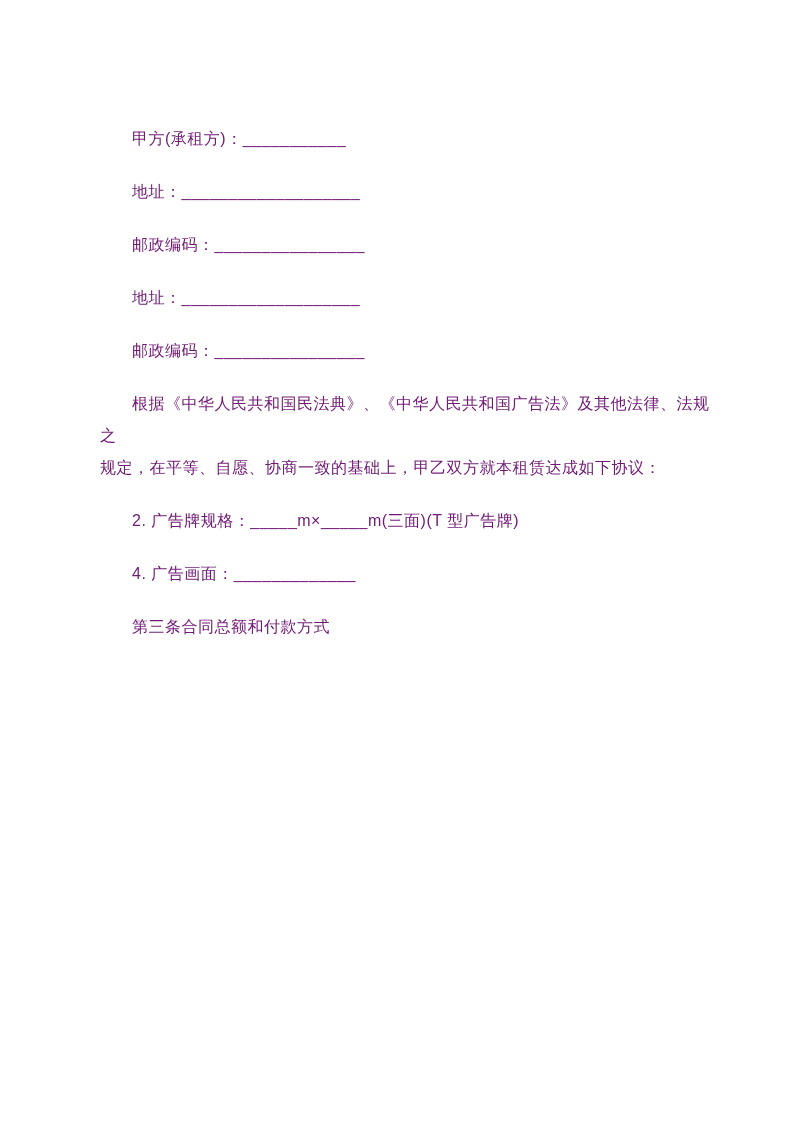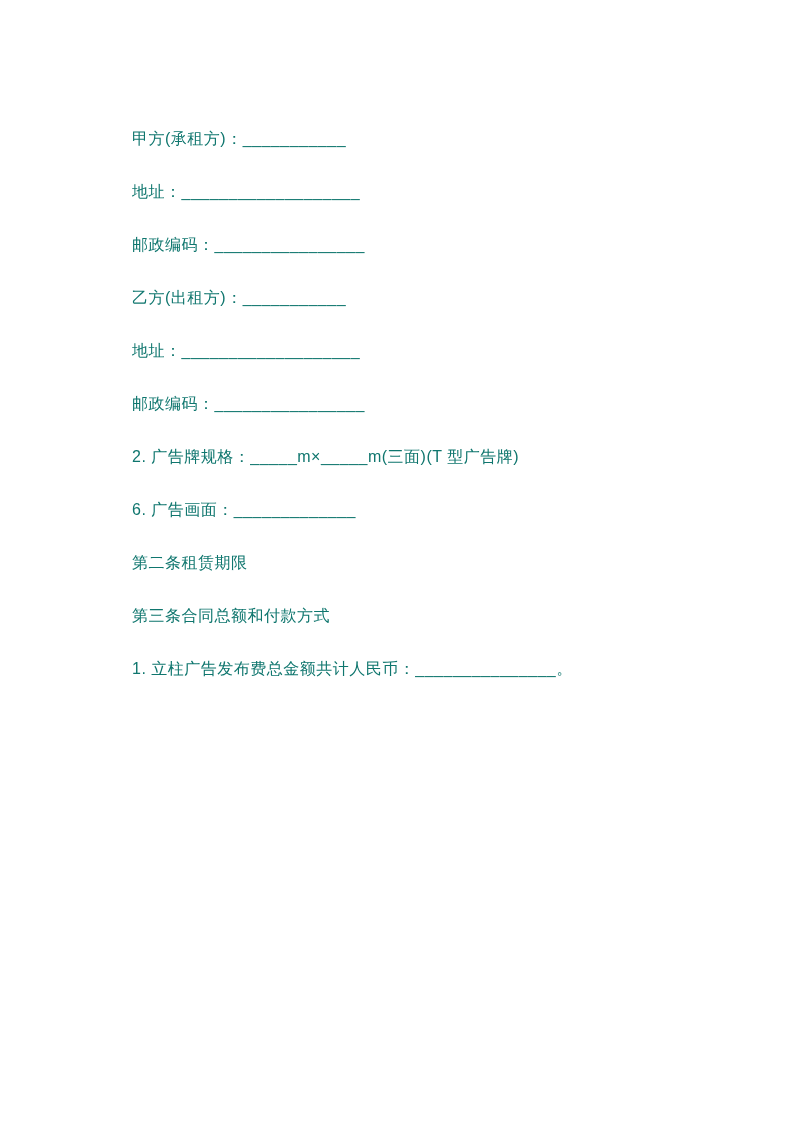--- a/index.html
+++ b/index.html
@@ -12,41 +12,40 @@
     height: 1122px;
     position: relative;
     overflow: hidden;
     font-family: "Liberation Sans", sans-serif;
   }
   .doc-page {
     box-sizing: border-box;
     width: 793px;
     height: 1122px;
     background: #ffffff;
-    color: #0f766e;
+    color: #701a75;
     padding: 123px 74px 0 100px;
   }
   .para {
     margin: 0 0 21px 0;
     font-size: 16px;
     line-height: 32px;
     text-indent: 2em;
     white-space: pre-line;
     letter-spacing: 0.5px;
     word-break: break-all;
   }
 </style>
 </head>
 <body>
 
 <div class="doc-page">
   <p class="para">甲方(承租方)：___________</p>
   <p class="para">地址：___________________</p>
   <p class="para">邮政编码：________________</p>
-  <p class="para">乙方(出租方)：___________</p>
   <p class="para">地址：___________________</p>
   <p class="para">邮政编码：________________</p>
+  <p class="para">根据《中华人民共和国民法典》、《中华人民共和国广告法》及其他法律、法规之
+规定，在平等、自愿、协商一致的基础上，甲乙双方就本租赁达成如下协议：</p>
   <p class="para">2. 广告牌规格：_____m×_____m(三面)(T 型广告牌)</p>
-  <p class="para">6. 广告画面：_____________</p>
-  <p class="para">第二条租赁期限</p>
+  <p class="para">4. 广告画面：_____________</p>
   <p class="para">第三条合同总额和付款方式</p>
-  <p class="para">1. 立柱广告发布费总金额共计人民币：_______________。</p>
 </div>
 
 </body></html>

